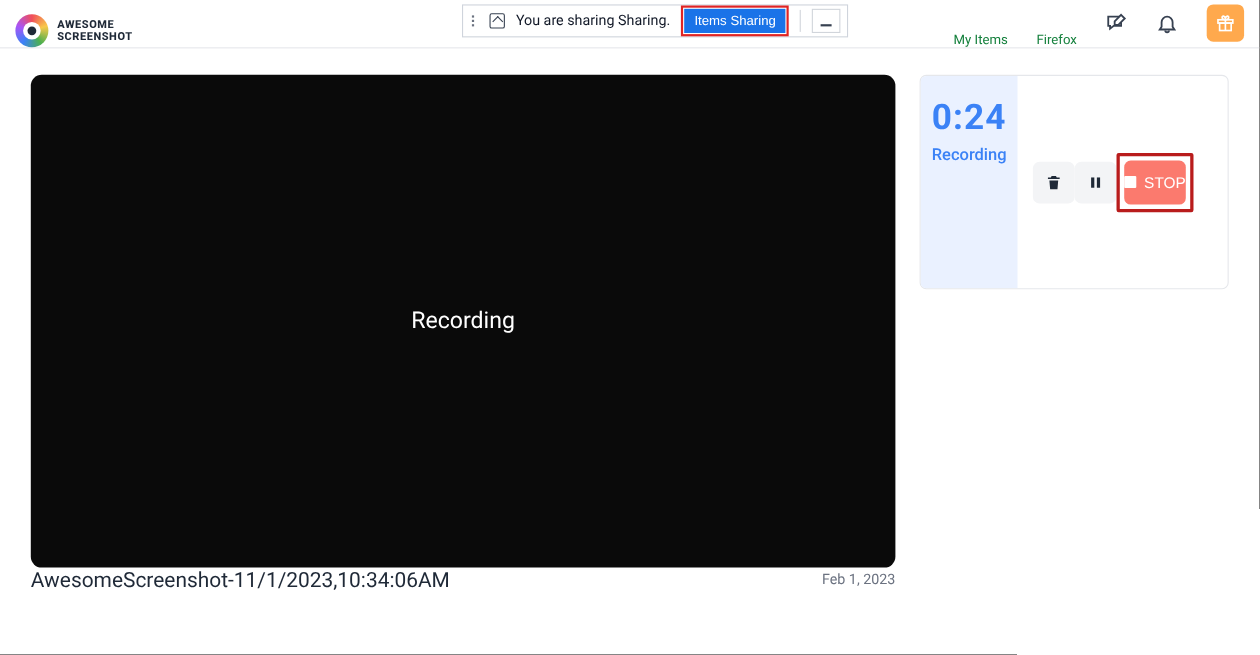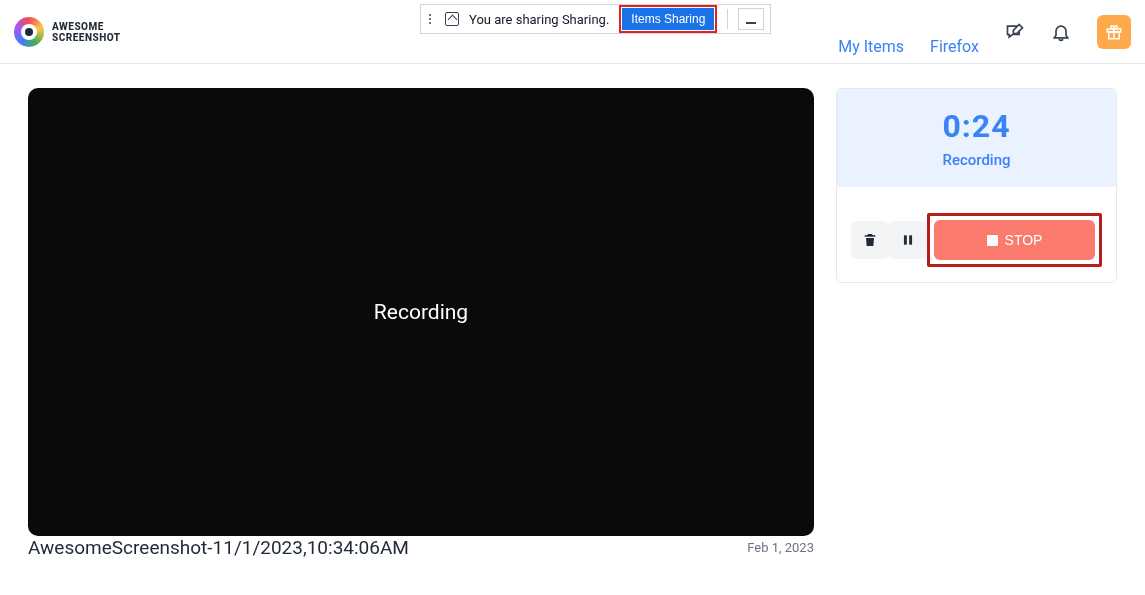--- a/index.html
+++ b/index.html
@@ -5,24 +5,24 @@
 * { margin: 0; padding: 0; box-sizing: border-box; }
 body {
   font-family: -apple-system, BlinkMacSystemFont, "Segoe UI", Roboto, Helvetica, Arial, sans-serif;
   background: #ffffff;
   width: 1145px;
   height: 595px;
   overflow: hidden;
   position: relative;
 }
 .topbar {
-  height: 64px;
+  height: 44px;
   border-bottom: 1px solid #e5e7eb;
   display: flex;
-  align-items: center;
+  align-items: flex-end;
   padding: 0 14px;
   position: relative;
 }
 .logo-wrap {
   display: flex;
   align-items: center;
   gap: 8px;
 }
 .logo-circle {
   width: 30px; height: 30px;
@@ -99,22 +99,22 @@
 }
 .minimize-btn span { width:10px; height:2px; background:#374151; }
 
 .nav-right {
   margin-left: auto;
   display: flex;
   align-items: center;
   gap: 26px;
 }
 .nav-link {
-  font-size: 16px;
-  color: #3b82f6;
+  font-size: 12px;
+  color: #15803d;
   cursor: pointer;
   margin-top: 30px;
 }
 .icon-btn {
   cursor: pointer;
   display:flex; align-items:center; justify-content:center;
   color:#374151;
 }
 .gift-btn {
   width: 34px; height: 34px;
@@ -152,21 +152,21 @@
 }
 .video-date { font-size: 13px; color: #6b7280; }
 
 .side-panel {
   flex: 1;
   border: 1px solid #e5e7eb;
   border-radius: 6px;
   background: #fff;
   height: 195px;
   display:flex;
-  flex-direction:column;
+  flex-direction:row;
   overflow:hidden;
 }
 .side-top {
   background: #eaf1ff;
   padding: 18px 10px;
   text-align: center;
 }
 .timer {
   font-size: 32px;
   font-weight: 700;

